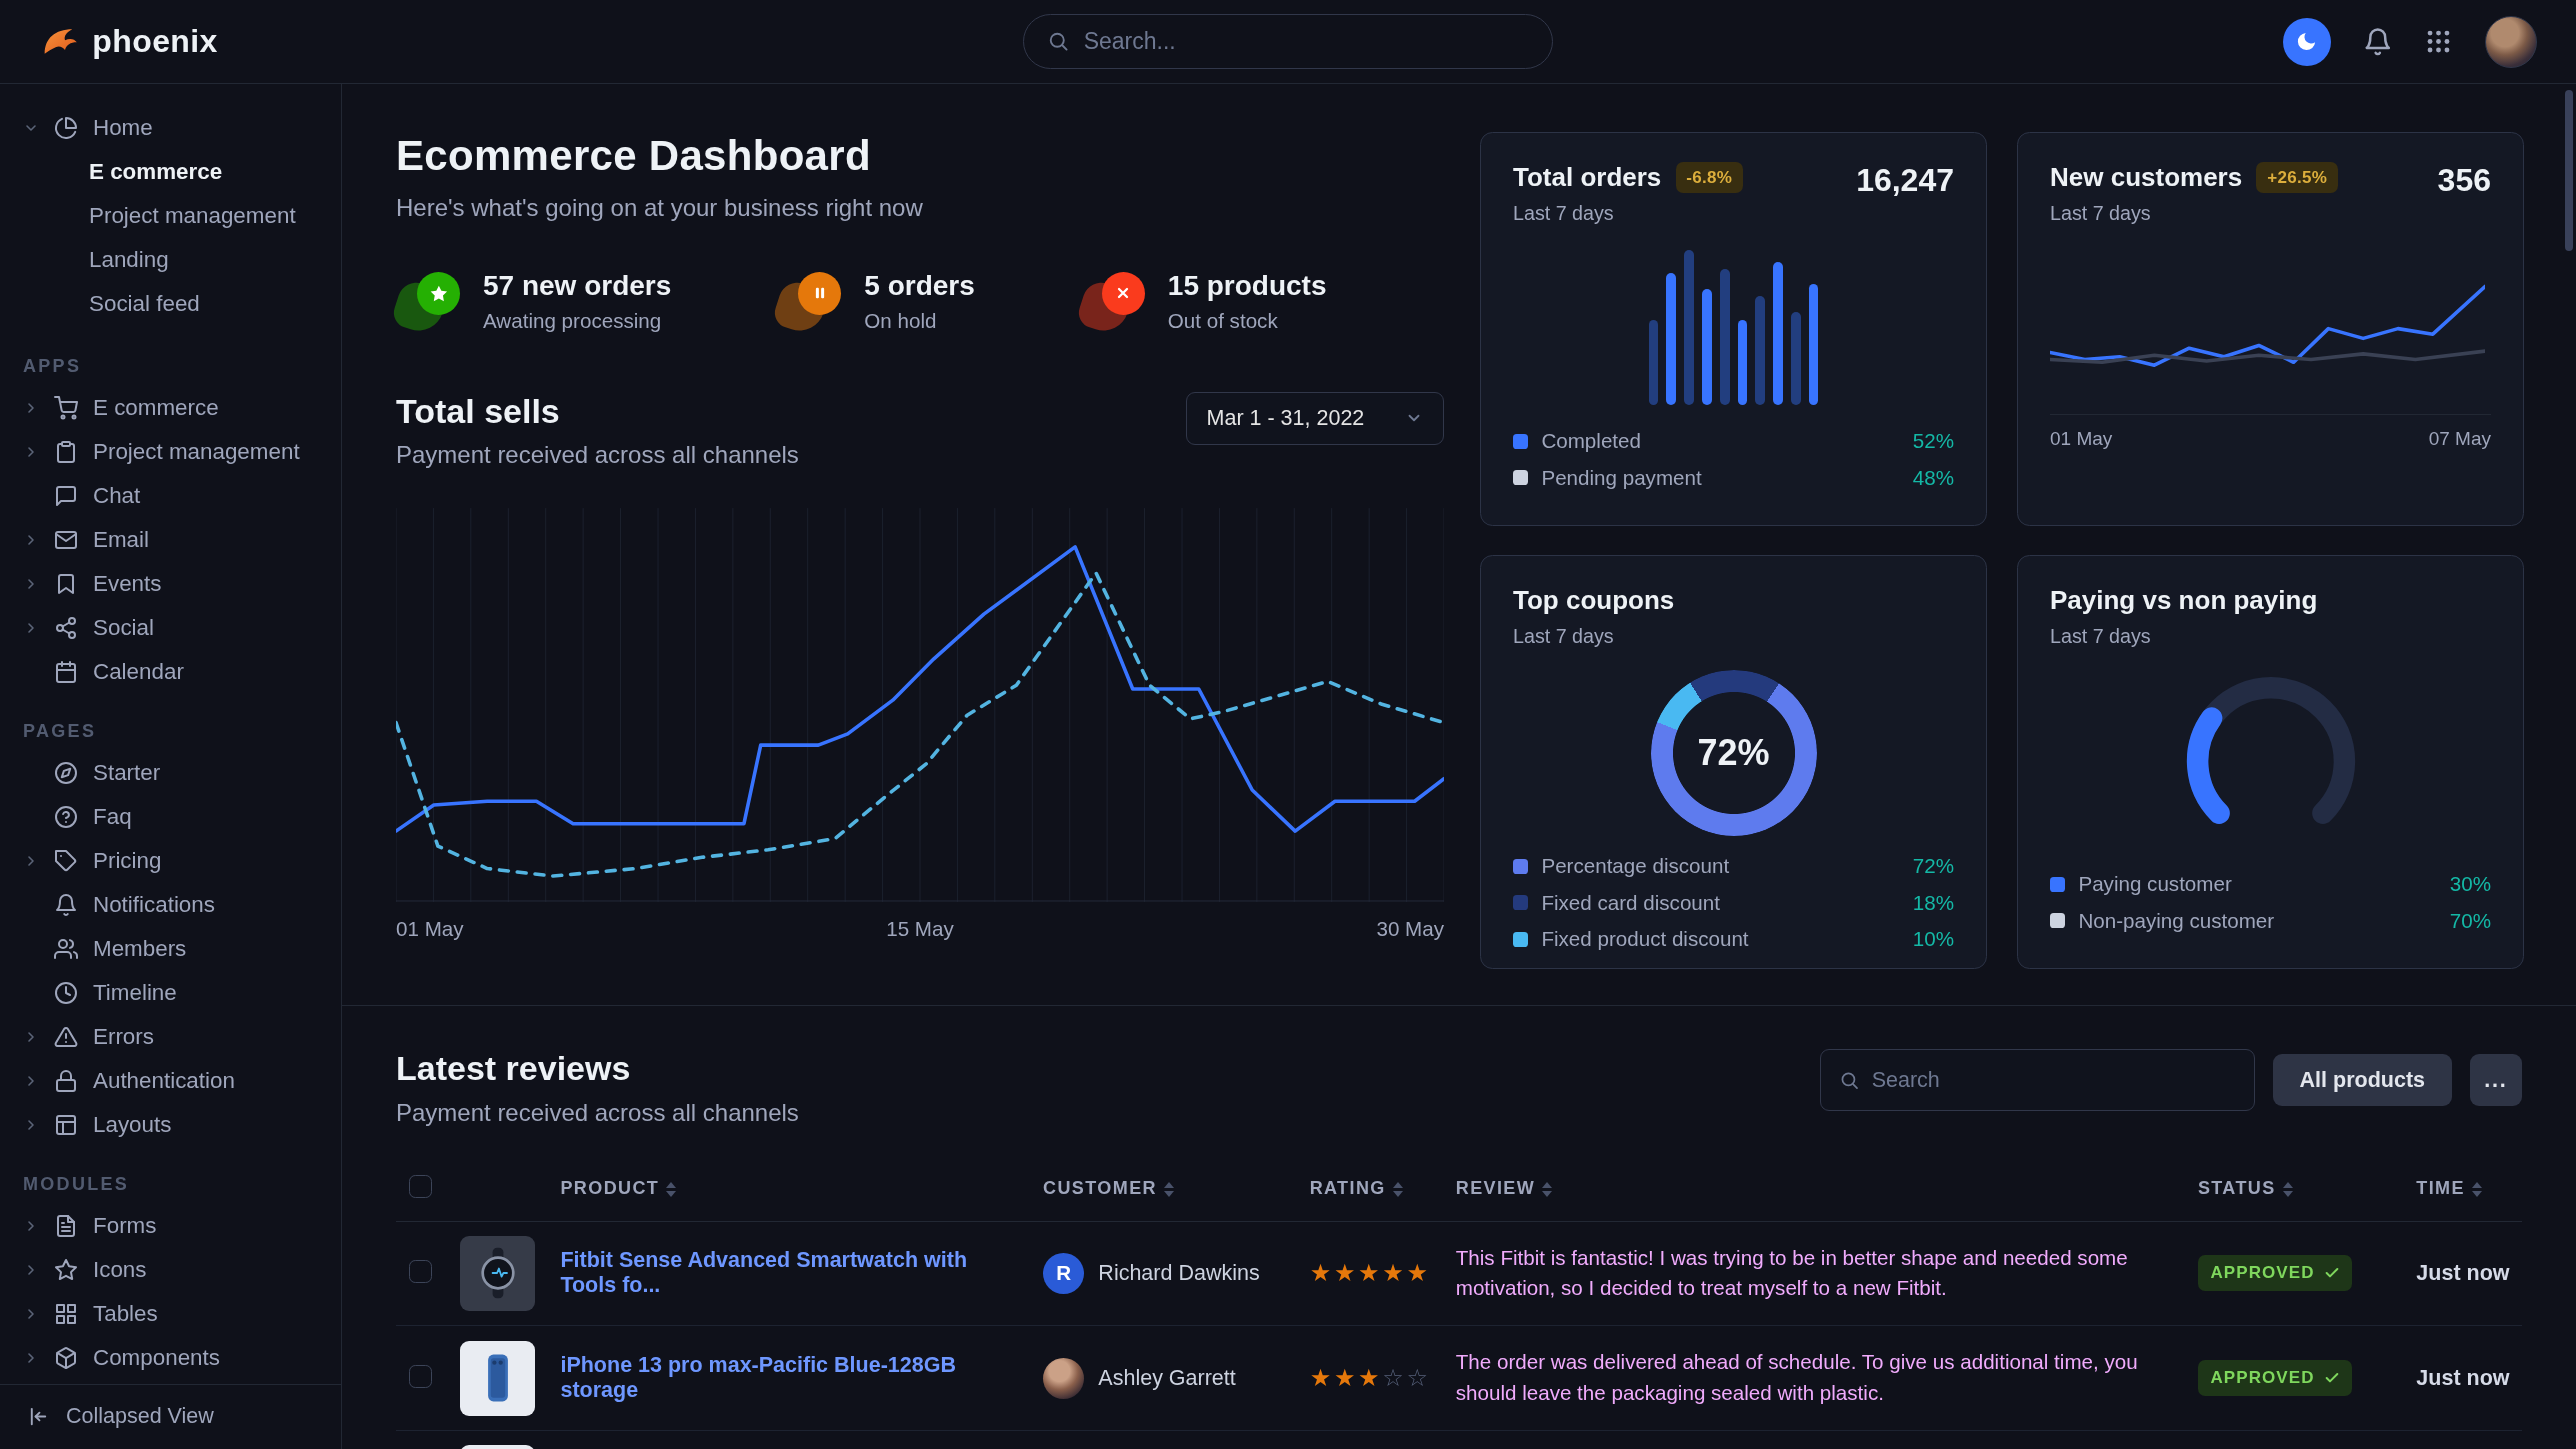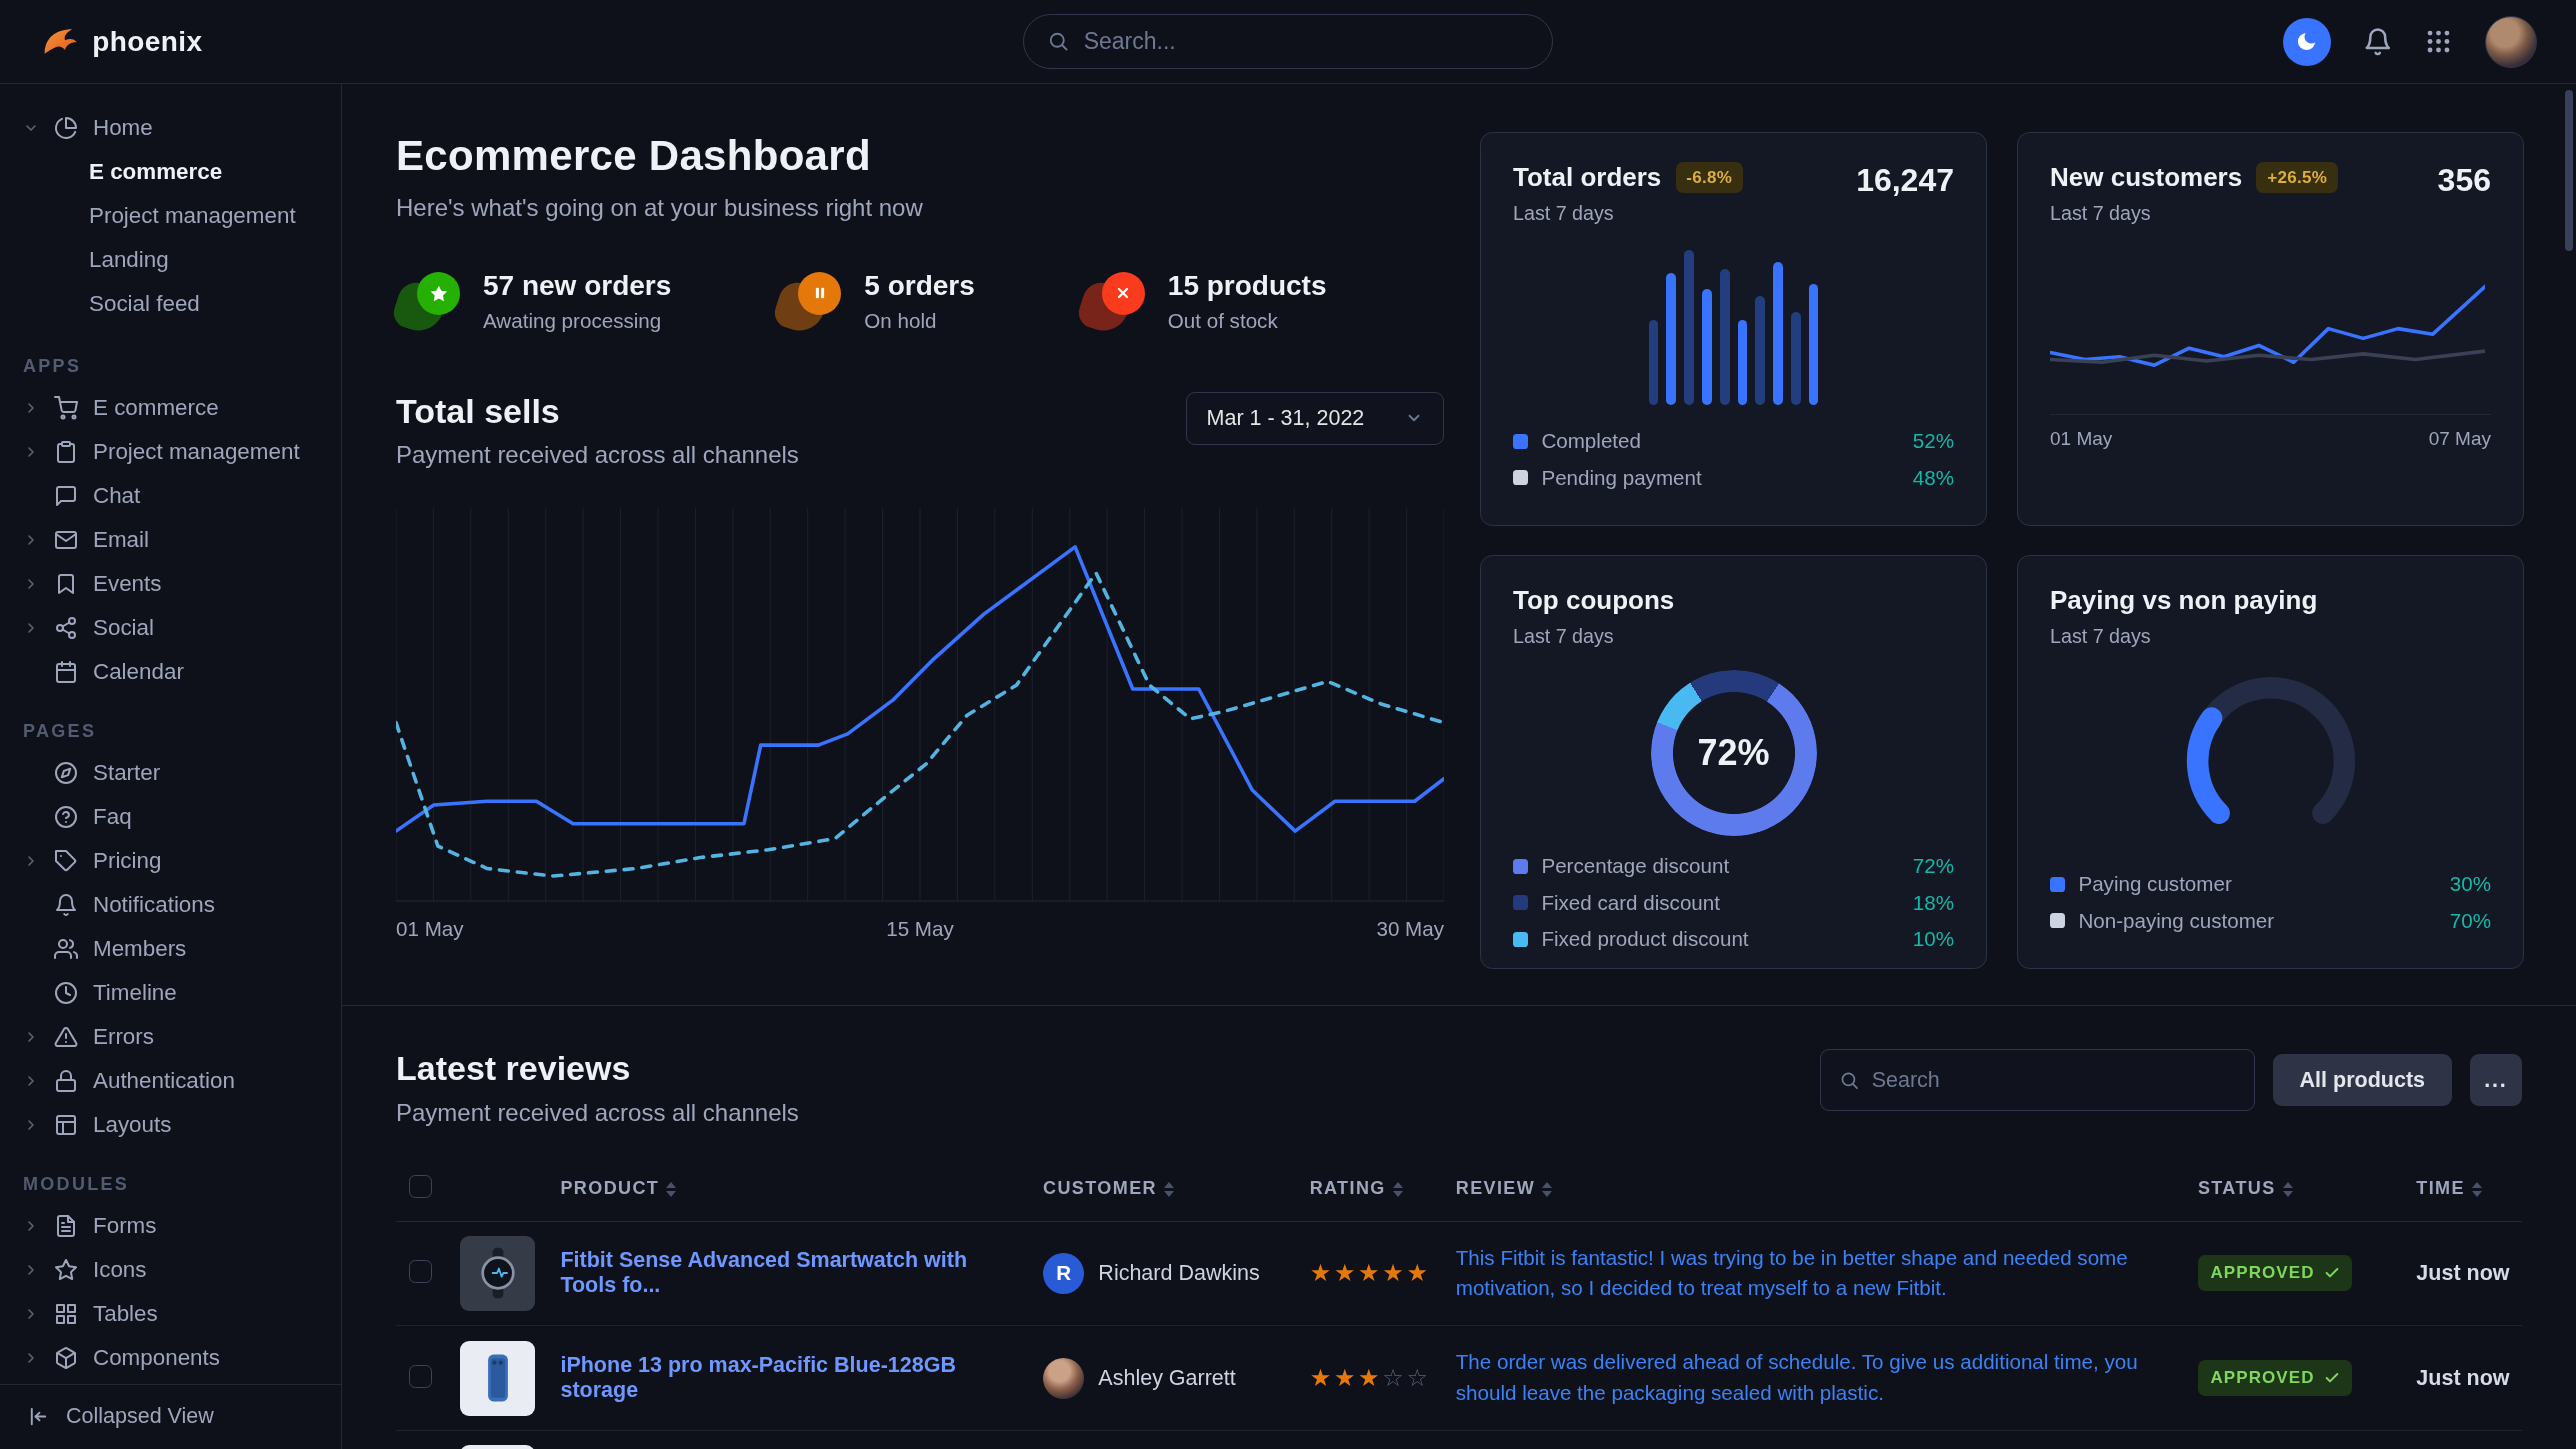--- a/index.html
+++ b/index.html
@@ -4,21 +4,21 @@
 <style>
   *{margin:0;padding:0;box-sizing:border-box}
   html,body{width:2576px;height:1449px;overflow:hidden;background:#0f111a;
     font-family:"Liberation Sans",sans-serif;color:#9fa6bc}
   a{text-decoration:none}
   .ic{flex:none}
 
   
   .navbar{height:84px;display:flex;align-items:center;padding:0 39px;
     border-bottom:0.9px solid #222834;position:relative;background:#0f111a;z-index:5}
-  .brand{display:flex;align-items:center;gap:14.3px;font-size:28px;font-weight:700;
+  .brand{display:flex;align-items:center;gap:14.3px;font-size:32px;font-weight:700;
     color:#eef2f6;letter-spacing:0.4px;cursor:pointer}
   .navbar-search{position:absolute;left:50%;transform:translateX(-50%);width:530px;height:55px;
     border:0.9px solid #31374a;border-radius:28px;display:flex;align-items:center;gap:14.3px;
     padding:0 23px;color:#6e7891}
   .navbar-search input{background:transparent;border:none;outline:none;color:#9fa6bc;
     font-size:23px;width:100%;font-family:inherit}
   .navbar-search input::placeholder{color:#6e7891}
   .nav-right{margin-left:auto;display:flex;align-items:center;gap:32px}
   .theme-toggle{width:48px;height:48px;border-radius:50%;background:#3874ff;display:flex;
     align-items:center;justify-content:center;color:#fff;cursor:pointer}
@@ -135,21 +135,21 @@
   .thumb-light{background:#e9ecf2}
   .product-link{color:#6e97ff;font-size:21.5px;font-weight:600;cursor:pointer}
   .customer{display:flex;align-items:center;gap:14.3px;font-size:21.5px;color:#cdd3e0;white-space:nowrap}
   .avatar-sm{width:41px;height:41px;border-radius:50%;flex:none}
   .avatar-initial{background:#2a5bd7;color:#fff;display:flex;align-items:center;
     justify-content:center;font-size:20.6px;font-weight:700}
   .avatar-photo{background:radial-gradient(circle at 40% 32%,#cba187 0 28%,#8a5f4b 50%,#3a2b33 78%,#201c28 100%)}
   .stars{white-space:nowrap;font-size:24px;letter-spacing:2.7px}
   .star.filled{color:#e5780b}
   .star.empty{color:#56617a}
-  .review-text{font-size:20.6px;color:#3b82f6;line-height:1.5;max-width:734px}
+  .review-text{font-size:20.6px;color:#f0abfc;line-height:1.5;max-width:734px}
   .badge-approved{display:inline-flex;align-items:center;gap:9px;background:#1e3618;
     color:#7fd75d;font-size:17px;font-weight:700;letter-spacing:1.1px;border-radius:7.2px;
     padding:8px 12.5px;white-space:nowrap}
   .time-cell{font-size:21.5px;font-weight:700;color:#d6dbe8;white-space:nowrap}
 
   .scroll-thumb{position:fixed;right:2.7px;top:90px;width:8px;height:161px;border-radius:4.5px;
     background:#39415a;z-index:9}
 </style>
 </head>
 <body>

